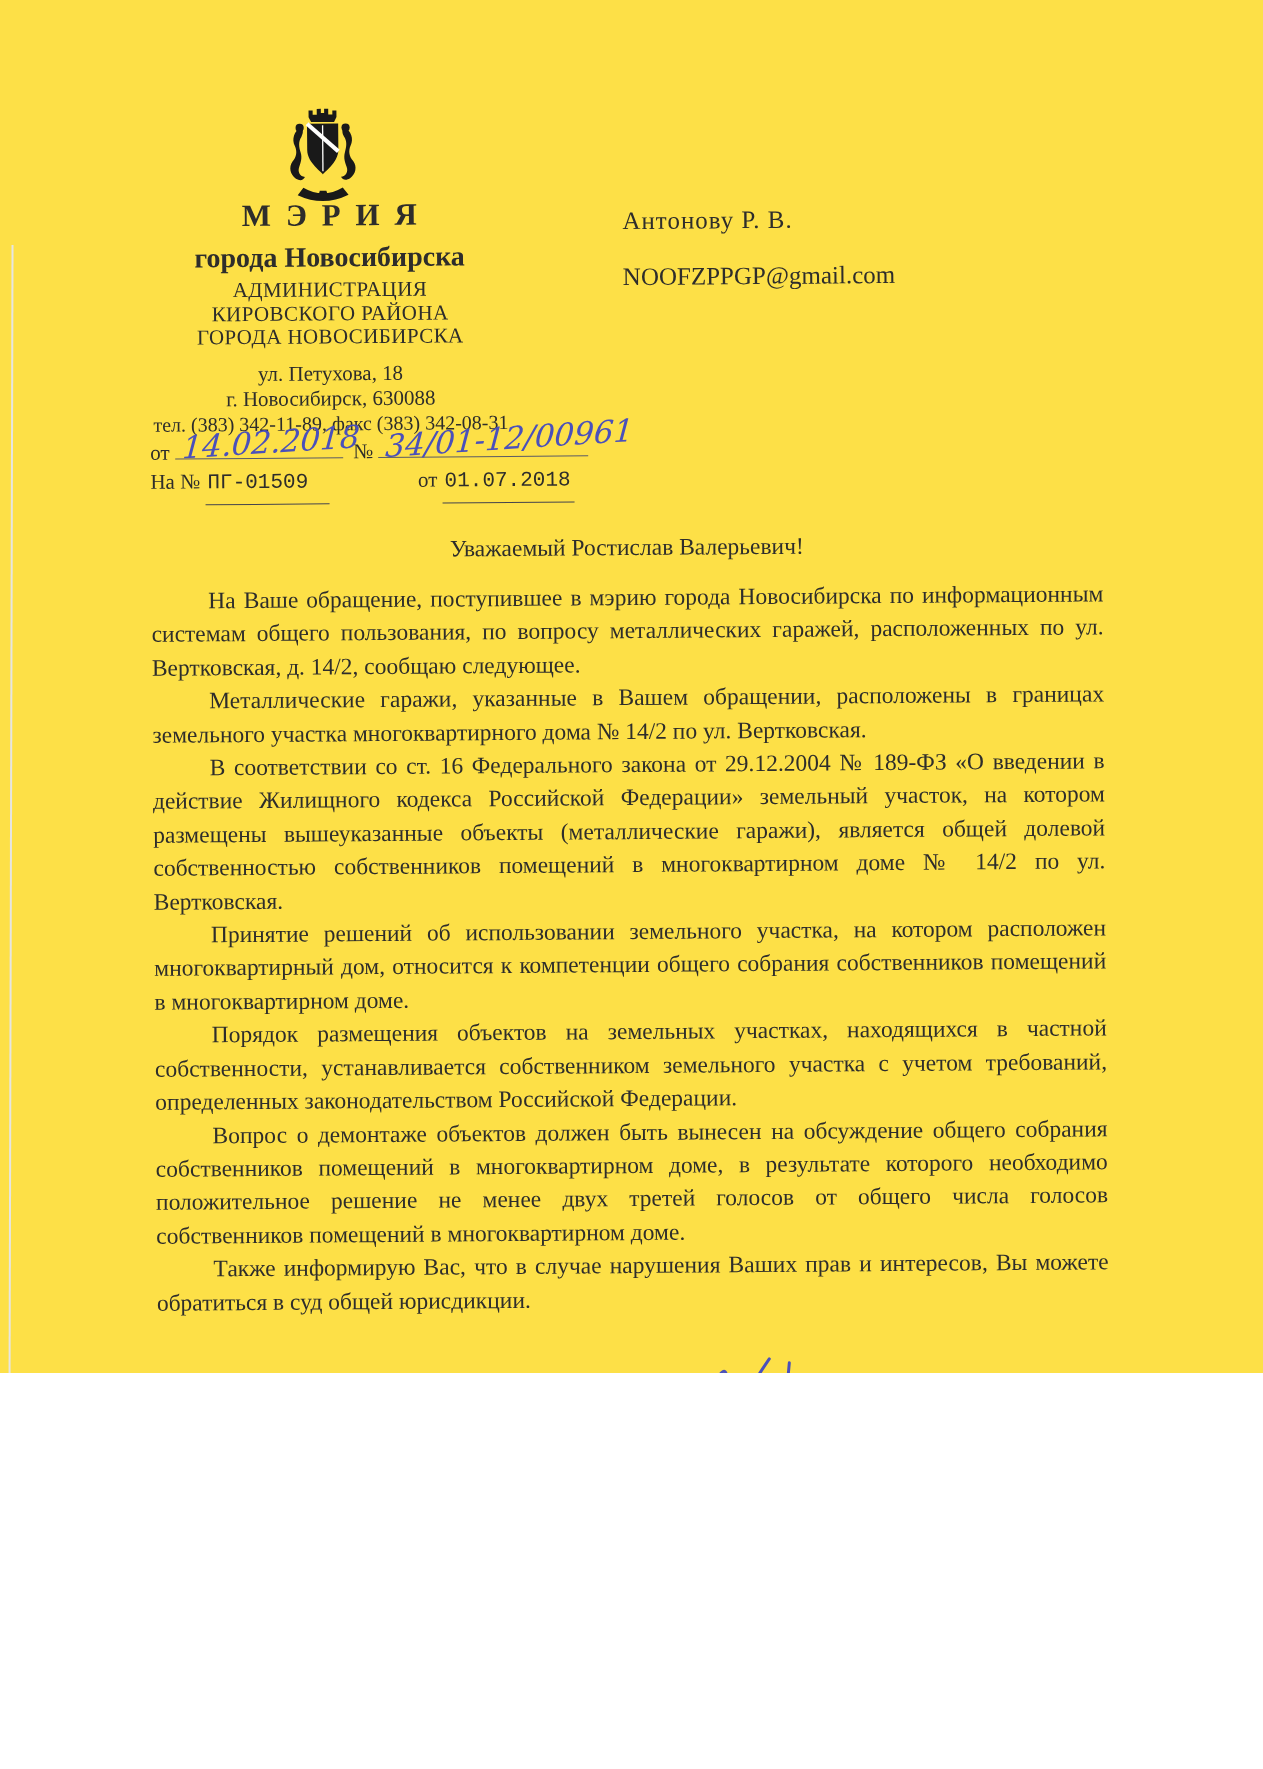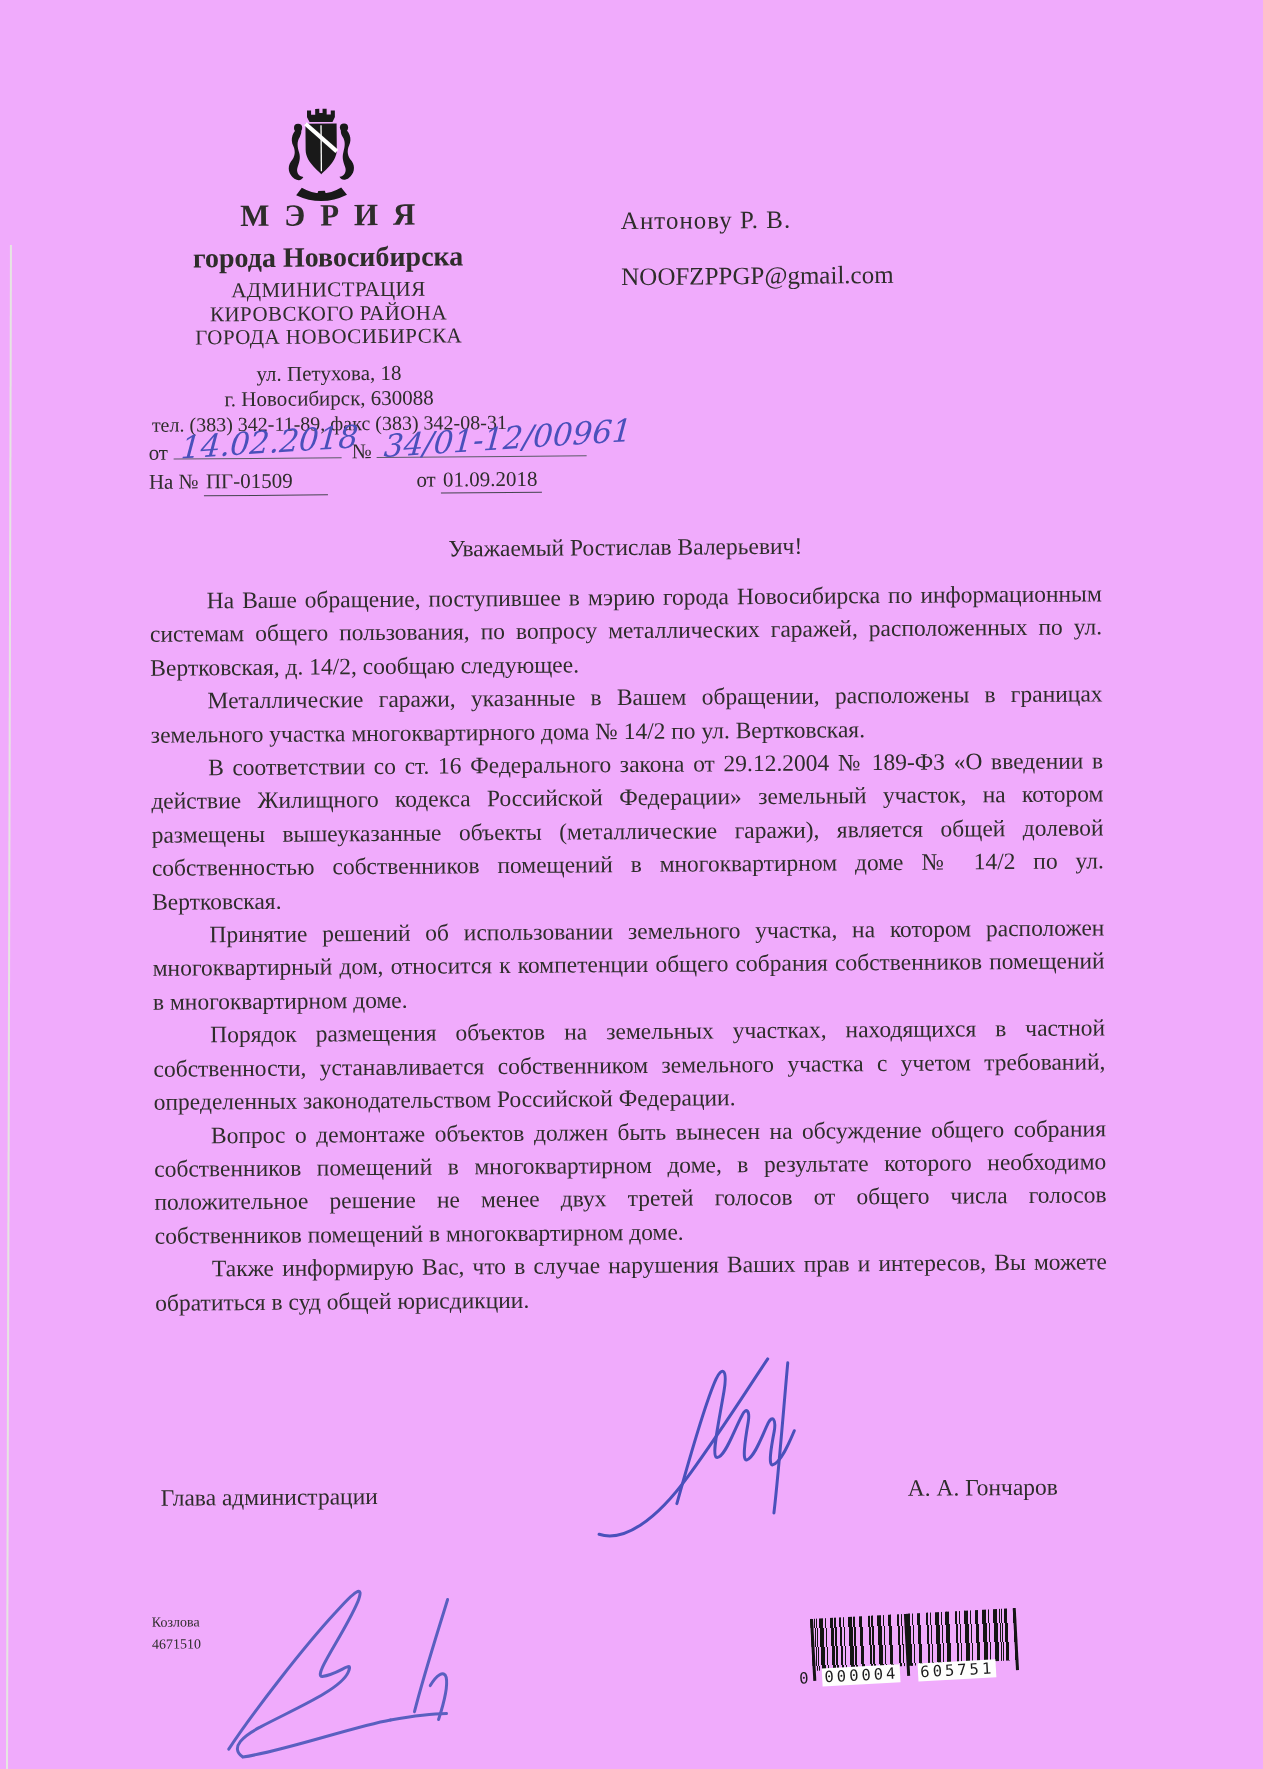--- a/index.html
+++ b/index.html
@@ -1,39 +1,39 @@
 <!DOCTYPE html>
 <html><head>
 <meta charset="utf-8">
 <style>
   html,body{margin:0;padding:0;background:#ffffff;}
   .page{
-    position:relative;width:1263px;height:1769px;overflow:hidden;
-    background:#f0abfc;color:#2e2d2b;
+    position:relative;width:1263px;height:1373px;overflow:hidden;
+    background:#fde047;color:#2e2d2b;
     font-family:"Liberation Serif", serif;
   }
   .tilt{position:absolute;inset:0;transform:rotate(-0.45deg);transform-origin:50% 50%;}
   .scan-edge{position:absolute;left:7px;top:240px;width:2px;height:1530px;background:#e6e5e2;transform:rotate(0.6deg);}
   
   .emblem{position:absolute;left:286px;top:103px;width:82px;height:102px;}
   .lh{position:absolute;left:118px;top:196px;width:430px;text-align:center;line-height:1.12;}
   .lh .t1{font-size:31px;font-weight:bold;letter-spacing:0.48em;text-indent:0.48em;margin-bottom:8px;}
   .lh .t2{font-size:28px;font-weight:bold;margin-bottom:6px;}
   .lh .s{font-size:21px;letter-spacing:0.02em;}
   .lh .addr{margin-top:12px;font-size:21px;line-height:1.2;}
   .lh .tel{font-size:20px;}
   
   .refrow{position:absolute;left:152px;font-size:21px;white-space:nowrap;}
   .refrow .blank{display:inline-block;position:relative;border-bottom:1.6px solid #5a5a66;vertical-align:baseline;}
   .hand{
     position:absolute;left:6px;bottom:-7px;color:#4a50bb;
     font-family:"DejaVu Serif", serif;font-style:italic;font-size:31px;
     white-space:nowrap;transform:rotate(-3.2deg) skewX(-8deg);transform-origin:left bottom;
   }
-  .uval{border-bottom:1.6px solid #44444e;padding:0 4px 1px 2px;}
+  .uval{border-bottom:1.6px solid #44444e;padding:0 4px 10px 2px;font-family:Liberation Mono, monospace;}
   
   .addressee-name{position:absolute;left:626px;top:207px;font-size:25px;letter-spacing:0.04em;}
   .addressee-email{position:absolute;left:626px;top:263px;font-size:25px;}
   
   main{position:absolute;left:152px;top:534px;width:952px;}
   .salutation{text-align:center;font-size:23.5px;margin-bottom:20px;}
   main p{margin:0;font-size:23.5px;line-height:33.4px;text-align:justify;text-indent:57px;}
   
   .sig-title{position:absolute;left:156px;top:1481px;font-size:23.5px;}
   .sig-name{position:absolute;left:903px;top:1477px;font-size:23.5px;}
@@ -112,21 +112,21 @@
       <span class="blank" style="width:210px;">
         <span class="hand">34/01-12/00961</span>
       </span>
     </div>
 
     <div class="refrow" style="top:466px;">
       <span>На №</span>
       <span class="uval" style="display:inline-block;min-width:118px;">ПГ-01509</span>
       <span style="display:inline-block;width:78px;"></span>
       <span>от</span>
-      <span class="uval">01.09.2018</span>
+      <span class="uval">01.07.2018</span>
     </div>
 
     <main>
       <div class="salutation">Уважаемый Ростислав Валерьевич!</div>
       <p>На Ваше обращение, поступившее в мэрию города Новосибирска по информационным системам общего пользования, по вопросу металлических гаражей, расположенных по ул. Вертковская, д. 14/2, сообщаю следующее.</p>
       <p>Металлические гаражи, указанные в Вашем обращении, расположены в границах земельного участка многоквартирного дома № 14/2 по ул. Вертковская.</p>
       <p>В соответствии со ст. 16 Федерального закона от 29.12.2004 № 189-ФЗ «О введении в действие Жилищного кодекса Российской Федерации» земельный участок, на котором размещены вышеуказанные объекты (металлические гаражи), является общей долевой собственностью собственников помещений в многоквартирном доме № 14/2 по ул. Вертковская.</p>
       <p>Принятие решений об использовании земельного участка, на котором расположен многоквартирный дом, относится к компетенции общего собрания собственников помещений в многоквартирном доме.</p>
       <p>Порядок размещения объектов на земельных участках, находящихся в частной собственности, устанавливается собственником земельного участка с учетом требований, определенных законодательством Российской Федерации.</p>
       <p>Вопрос о демонтаже объектов должен быть вынесен на обсуждение общего собрания собственников помещений в многоквартирном доме, в результате которого необходимо положительное решение не менее двух третей голосов от общего числа голосов собственников помещений в многоквартирном доме.</p>

